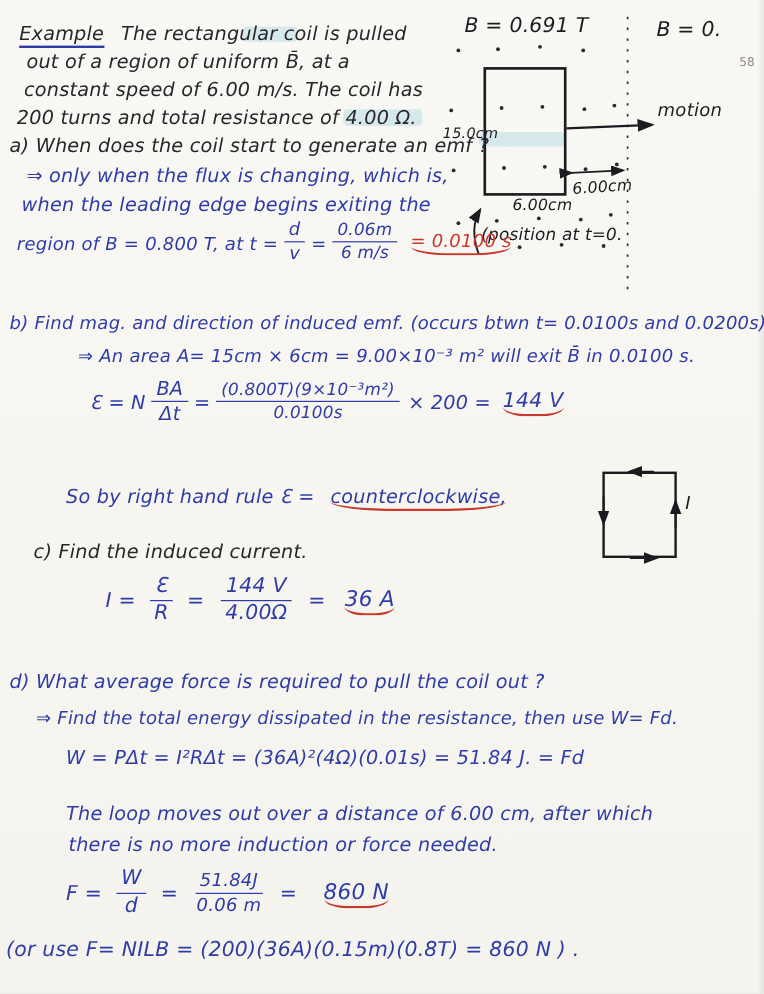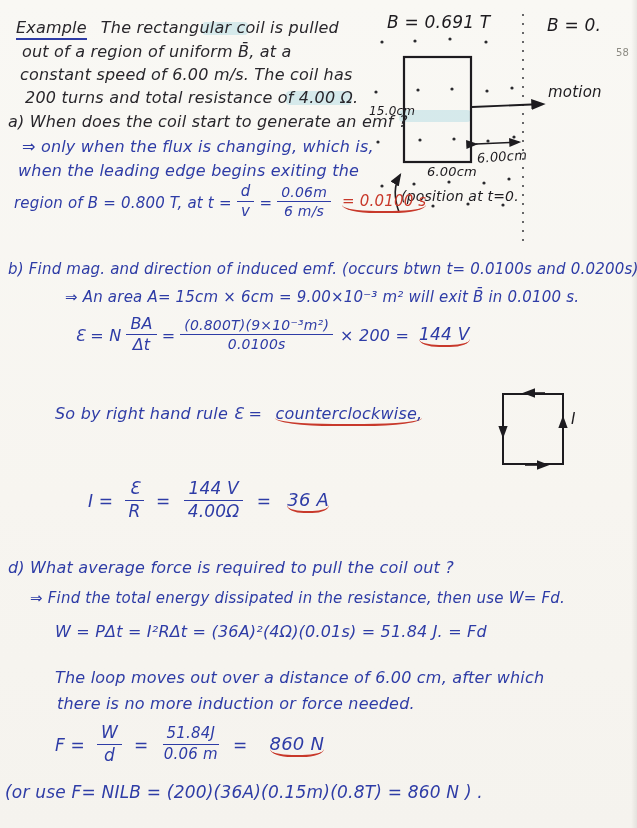--- a/index.html
+++ b/index.html
@@ -42,21 +42,21 @@
   <div class="hl" style="left:286px;top:91px;width:66px;height:14px;"></div>
   <div class="hl" style="left:399px;top:110px;width:72px;height:12px;"></div>
 
   <div class="abs pageno" style="left:616px;top:19px;margin-top:28px;">58</div>
 
   <div class="abs line ink-k" style="left:22px;top:42px;">out of a region of uniform B̄, at a</div>
   <div class="abs line ink-k" style="left:16px;top:18px;">
     <span class="example-u">Example</span><span class="gap"></span><span>The rectangular coil is pulled</span>
   </div>
   <div class="abs line ink-k" style="left:20px;top:65px;">constant speed of 6.00 m/s. The coil has</div>
-  <div class="abs line ink-k" style="left:25px;top:88px;text-align:right;">200 turns and total resistance of 4.00 Ω.</div>
+  <div class="abs line ink-k" style="left:14px;top:88px;text-align:right;">200 turns and total resistance of 4.00 Ω.</div>
 
   <div class="abs" style="left:335px;top:8px;width:302px;height:248px;">
     <svg width="302" height="248" viewBox="0 0 302 248">
       <defs>
         <marker id="ah" markerWidth="9" markerHeight="8" refX="6.5" refY="3" orient="auto">
           <path d="M0,0 L8,3 L0,6 z" fill="#1d1b1f"></path>
         </marker>
       </defs>
 
       <line x1="188" y1="6" x2="188" y2="236" stroke="#2a2a2e" stroke-width="1.4" stroke-dasharray="2 7"></line>
@@ -145,20 +145,21 @@
     <svg width="96" height="86" viewBox="0 0 96 86">
       <rect x="8" y="6" width="60" height="70" fill="none" stroke="#1d1b1f" stroke-width="2"></rect>
       <line x1="50" y1="5" x2="30" y2="5" stroke="#1d1b1f" stroke-width="1.6" marker-end="url(#ah)"></line>
       <line x1="8" y1="26" x2="8" y2="48" stroke="#1d1b1f" stroke-width="1.6" marker-end="url(#ah)"></line>
       <line x1="30" y1="77" x2="52" y2="77" stroke="#1d1b1f" stroke-width="1.6" marker-end="url(#ah)"></line>
       <line x1="68" y1="52" x2="68" y2="30" stroke="#1d1b1f" stroke-width="1.6" marker-end="url(#ah)"></line>
     </svg>
     <div class="diag-label" style="left:76px;top:22px;font-size:15px;">I</div>
   </div>
 
+  <div class="abs line ink-k" style="left:28px;top:450px;">c)  Find the induced current.</div>
   <div class="abs eqrow ink-b" style="left:88px;top:480px;font-size:17px;">
     <span>I   =</span>
     <span class="frac" style="margin:0 12px;">
       <span class="num">Ɛ</span>
       <span class="den">R</span>
     </span>
     <span>=</span>
     <span class="frac" style="margin:0 14px;">
       <span class="num">144 V</span>
       <span class="den">4.00Ω</span>

